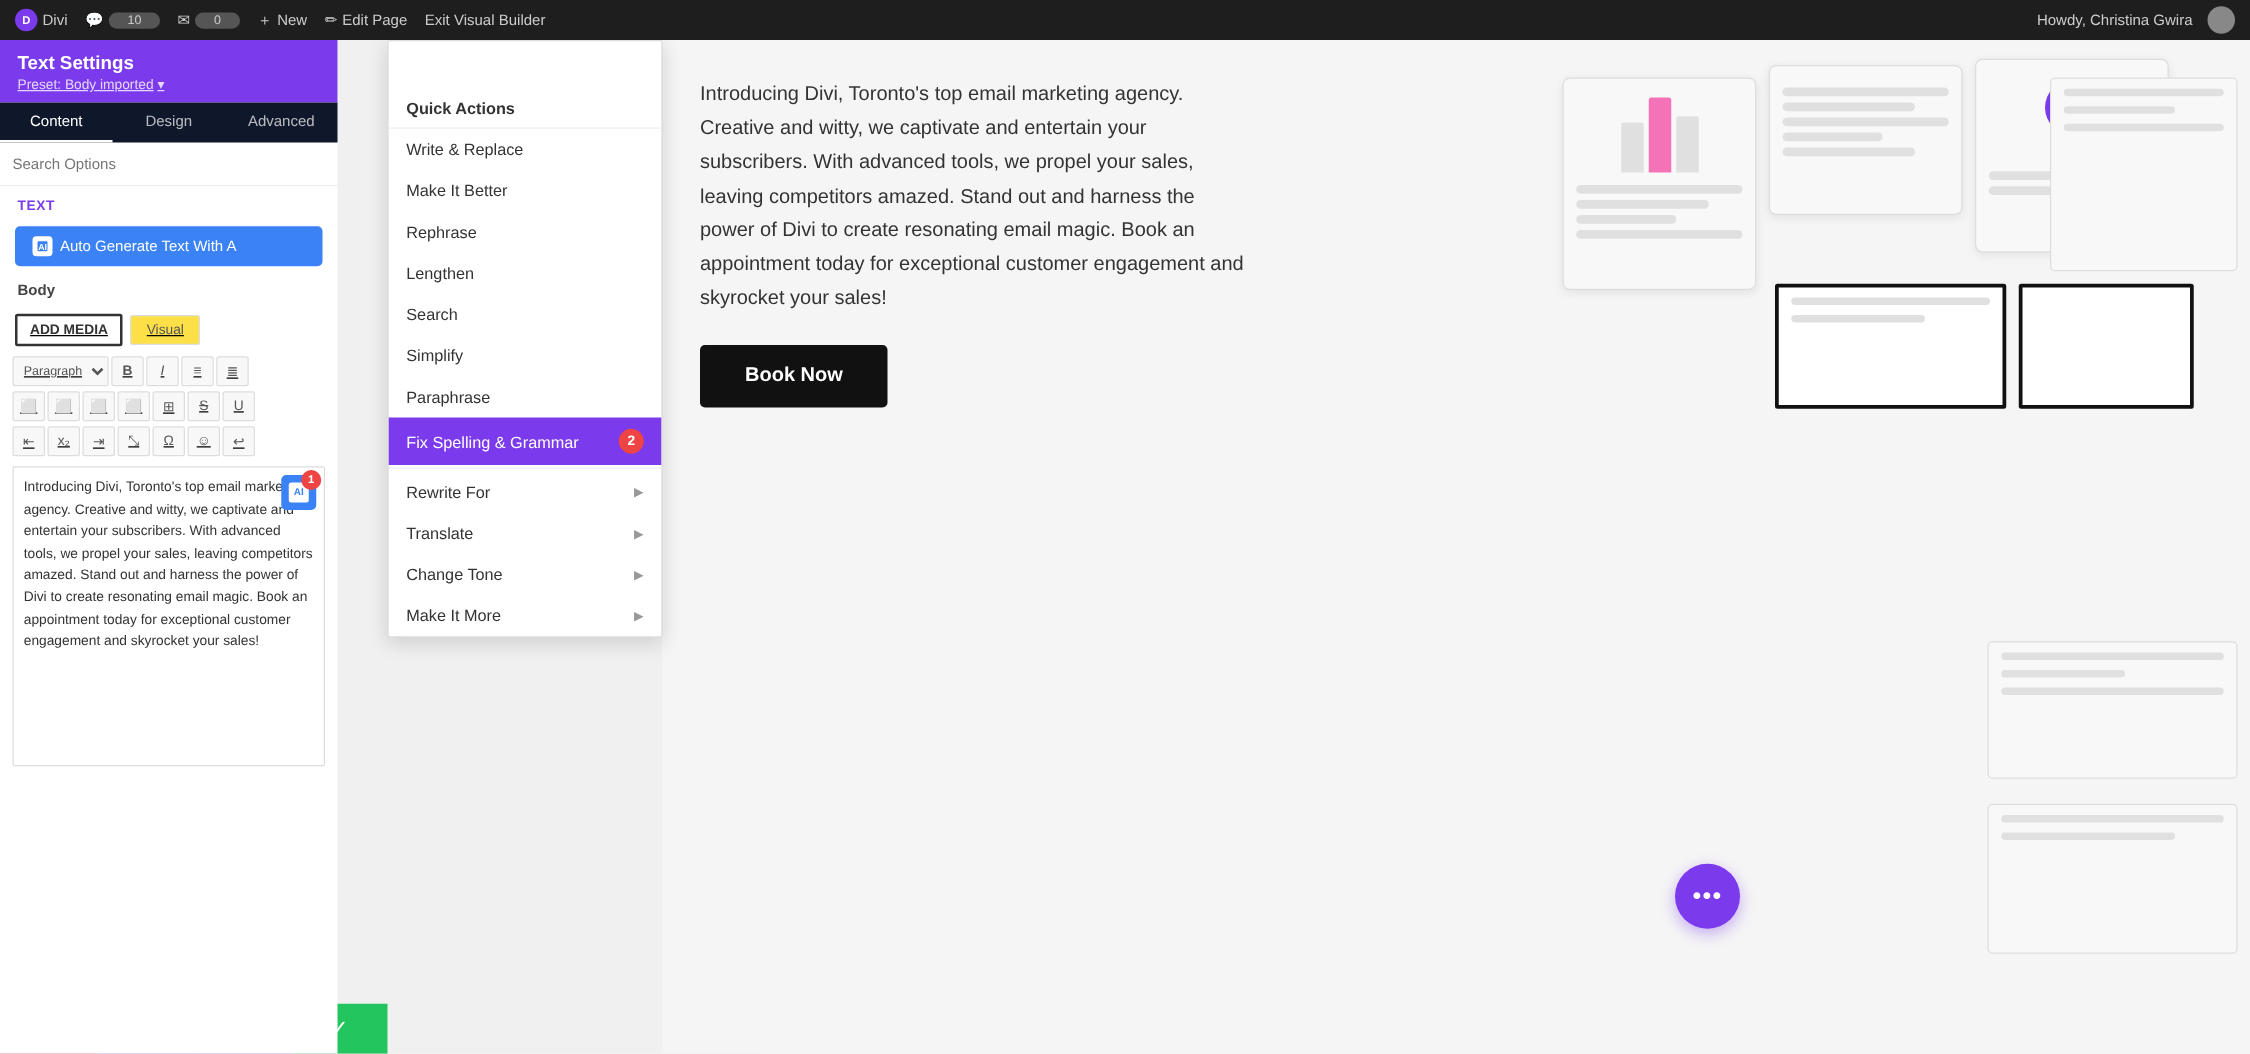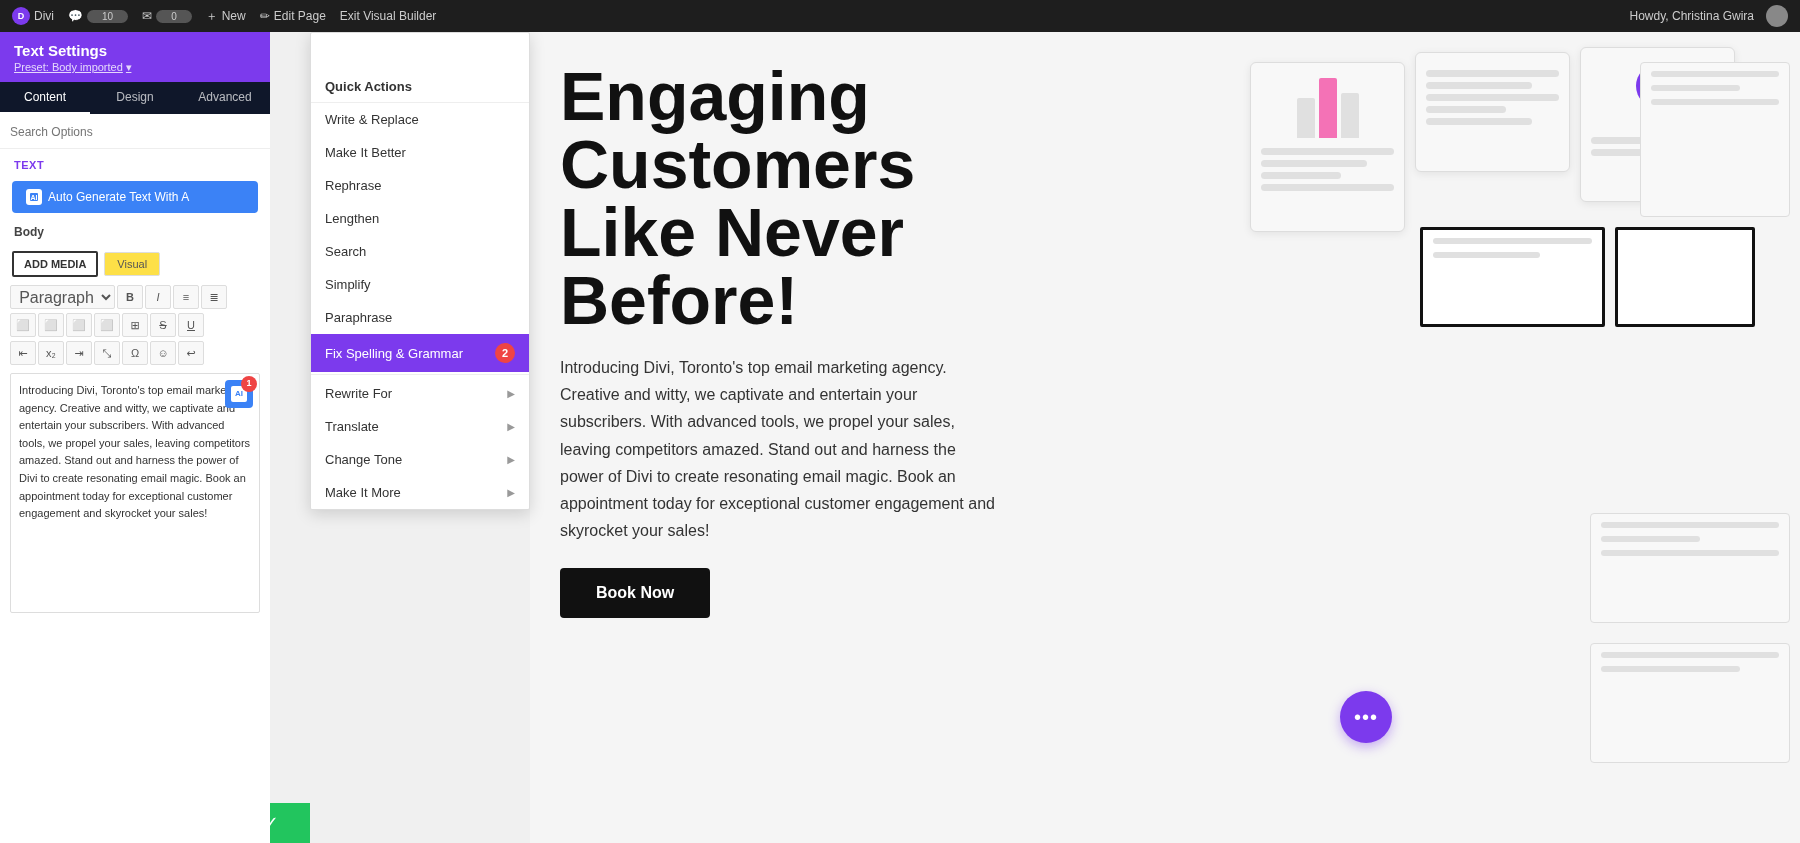--- a/index.html
+++ b/index.html
@@ -51,29 +51,29 @@
       margin: 6px 12px 8px; background: #3b82f6; color: #fff; border: none;
       border-radius: 4px; padding: 8px 14px; font-size: 12px; cursor: pointer;
       display: flex; align-items: center; gap: 6px; width: calc(100% - 24px);
     }
     .ai-btn-icon { width: 16px; height: 16px; background: #fff; border-radius: 3px; display: flex; align-items: center; justify-content: center; }
     .ai-btn-icon svg { width: 10px; height: 10px; }
 
     .body-label { padding: 4px 14px 6px; font-size: 12px; font-weight: 600; color: #444; }
 
     .toolbar-area { padding: 0 10px; }
-    .toolbar-row { display: flex; align-items: center; gap: 2px; padding: 2px 0; flex-wrap: wrap; }
+    .toolbar-row { display: flex; align-items: center; gap: 2px; padding: 2px 0; flex-wrap: wrap; text-decoration: underline; }
     .toolbar-btn {
       width: 26px; height: 24px; border: 1px solid #ddd; background: #f8f8f8;
       border-radius: 2px; cursor: pointer; display: flex; align-items: center;
       justify-content: center; font-size: 11px; color: #555;
     }
     .toolbar-select {
       height: 24px; border: 1px solid #ddd; background: #f8f8f8; border-radius: 2px;
-      font-size: 16px; color: #555; padding: 0 4px; cursor: pointer; text-align: center;
+      font-size: 10px; color: #555; padding: 0 4px; cursor: pointer;
     }
     .add-media-btn {
       border: 2px solid #333; background: transparent; padding: 5px 10px;
       font-size: 11px; font-weight: 600; color: #333; border-radius: 2px;
       cursor: pointer; margin: 4px 2px;
     }
     .visual-btn {
       border: 1px solid #ddd; background: #fde047; padding: 5px 12px;
       font-size: 11px; color: #555; border-radius: 2px; cursor: pointer; margin: 4px 2px;
     }
@@ -347,23 +347,20 @@
   <button class="bottom-btn redo">
     <span style="color:#fff; font-size:18px;">↻</span>
   </button>
   <button class="bottom-btn confirm">
     <span style="color:#fff; font-size:18px;">✓</span>
   </button>
 </div>
 
 <div class="page-content">
   <div style="padding: 30px 30px 20px; max-width: 700px;">
-    <div style="font-size: 68px; font-weight: 900; color: #111; line-height: 1.0; margin-bottom: 20px;">
-      <span>Engaging<br>Customers<br>Like Never<br>Before!</span>
-    </div>
     <div style="font-size: 16px; color: #333; line-height: 1.7; max-width: 440px; margin-bottom: 24px;">Introducing Divi, Toronto's top email marketing agency. Creative and witty, we captivate and entertain your subscribers. With advanced tools, we propel your sales, leaving competitors amazed. Stand out and harness the power of Divi to create resonating email magic. Book an appointment today for exceptional customer engagement and skyrocket your sales!</div>
     <button class="hero-btn">
       <span>Book Now</span>
     </button>
   </div>
 </div>
 
 <div style="position:absolute; top:32px; right:0; width:600px; height:811px; pointer-events:none;">
 
   <div style="position:absolute; top:30px; left:50px; width:155px; height:170px; background:#f8f8f8; border:1px solid #ddd; border-radius:6px; box-shadow:0 2px 8px rgba(0,0,0,0.08);">

